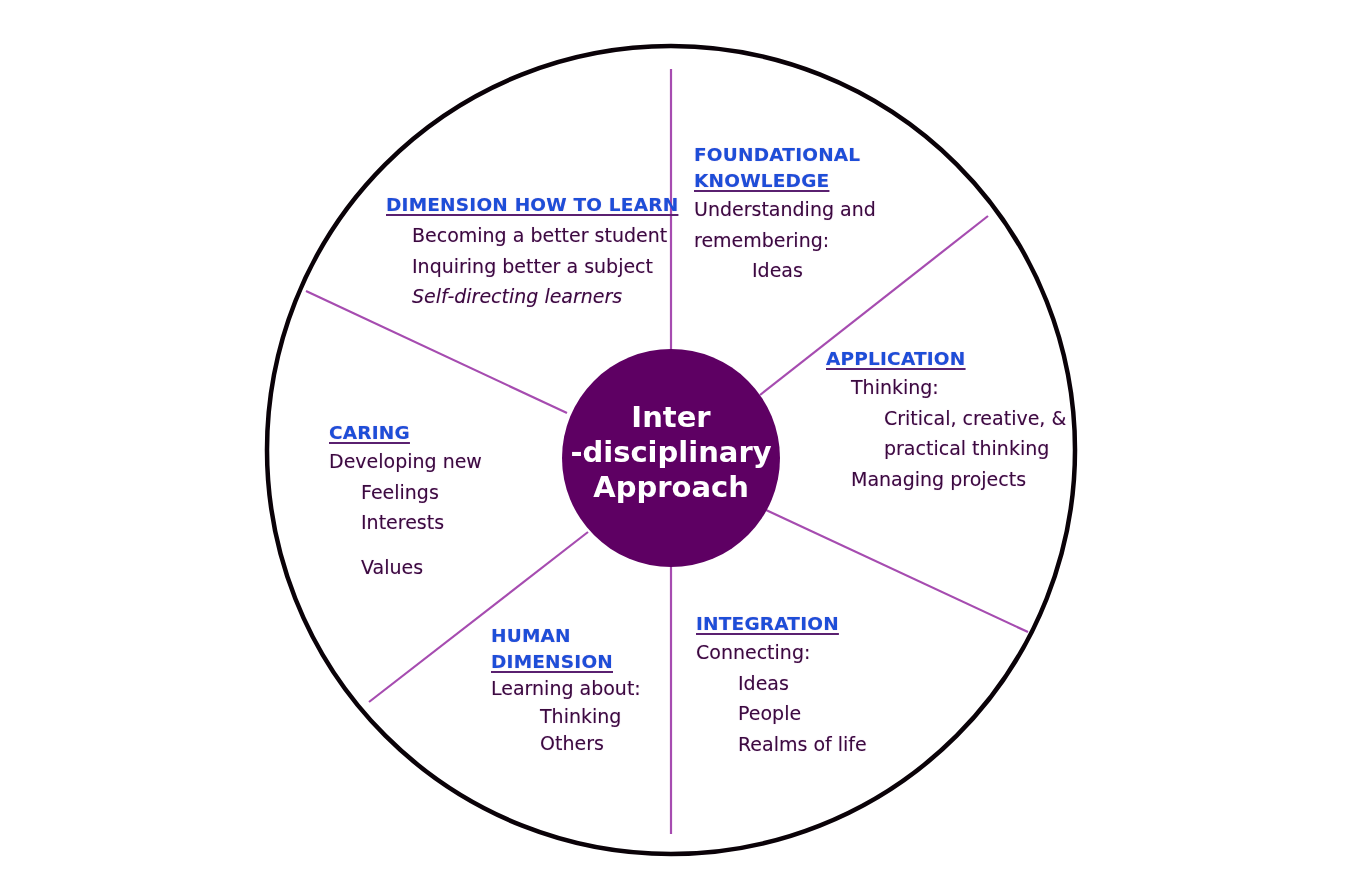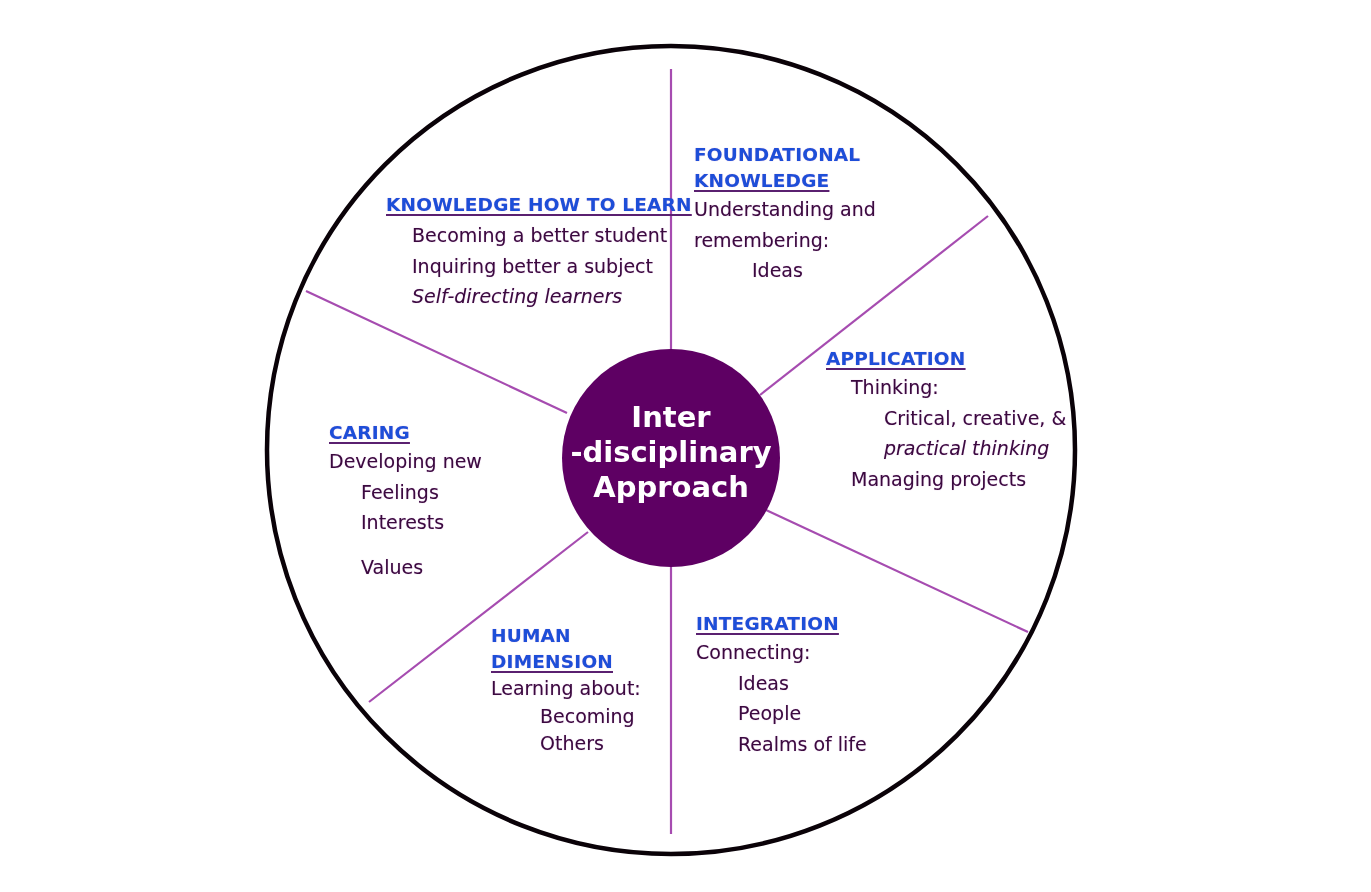--- a/index.html
+++ b/index.html
@@ -33,55 +33,55 @@
   <circle id="hub" cx="671" cy="458" r="109" fill="#5e0063"></circle>
 </svg>
 
 <div class="center-text" style="color: rgb(255, 255, 255);">
   <span class="line">Inter</span>
   <span class="line">-disciplinary</span>
   <span class="line">Approach</span>
 </div>
 
 <div class="label" style="left:386px; top:192px;">
-  <span class="line heading ul">KNOWLEDGE HOW TO LEARN</span>
+  <span class="line heading ul">DIMENSION HOW TO LEARN</span>
   <span class="line" style="padding-left:26px; margin-top:2px;">Becoming a better student</span>
   <span class="line" style="padding-left:26px;">Inquiring better a subject</span>
   <span class="line" style="padding-left:26px;font-style:italic;">Self-directing learners</span>
 </div>
 
 <div class="label" style="left:694px; top:142px;">
   <span class="line heading">FOUNDATIONAL</span>
   <span class="line heading ul">KNOWLEDGE</span>
   <span class="line">Understanding and</span>
   <span class="line">remembering:</span>
   <span class="line" style="padding-left:58px;">Ideas</span>
 </div>
 
 <div class="label" style="left:826px; top:346px;">
   <span class="line heading ul">APPLICATION</span>
   <span class="line" style="padding-left:25px;">Thinking:</span>
   <span class="line" style="padding-left:58px;">Critical, creative, &amp;</span>
-  <span class="line" style="padding-left:58px;font-style:italic;">practical thinking</span>
+  <span class="line" style="padding-left:58px;">practical thinking</span>
   <span class="line" style="padding-left:25px;">Managing projects</span>
 </div>
 
 <div class="label" style="left:696px; top:611px;">
   <span class="line heading ul">INTEGRATION</span>
   <span class="line">Connecting:</span>
   <span class="line" style="padding-left:42px;">Ideas</span>
   <span class="line" style="padding-left:42px;">People</span>
   <span class="line" style="padding-left:42px;">Realms of life</span>
 </div>
 
 <div class="label" style="left:491px; top:623px; line-height:27.5px;">
   <span class="line heading">HUMAN</span>
   <span class="line heading ul">DIMENSION</span>
   <span class="line">Learning about:</span>
-  <span class="line" style="padding-left:49px;">Becoming</span>
+  <span class="line" style="padding-left:49px;">Thinking</span>
   <span class="line" style="padding-left:49px;">Others</span>
 </div>
 
 <div class="label" style="left:329px; top:420px;">
   <span class="line heading ul">CARING</span>
   <span class="line">Developing new</span>
   <span class="line" style="padding-left:32px;">Feelings</span>
   <span class="line" style="padding-left:32px;">Interests</span>
   <span class="line" style="padding-left:32px;margin-top:14px;">Values</span>
 </div>

